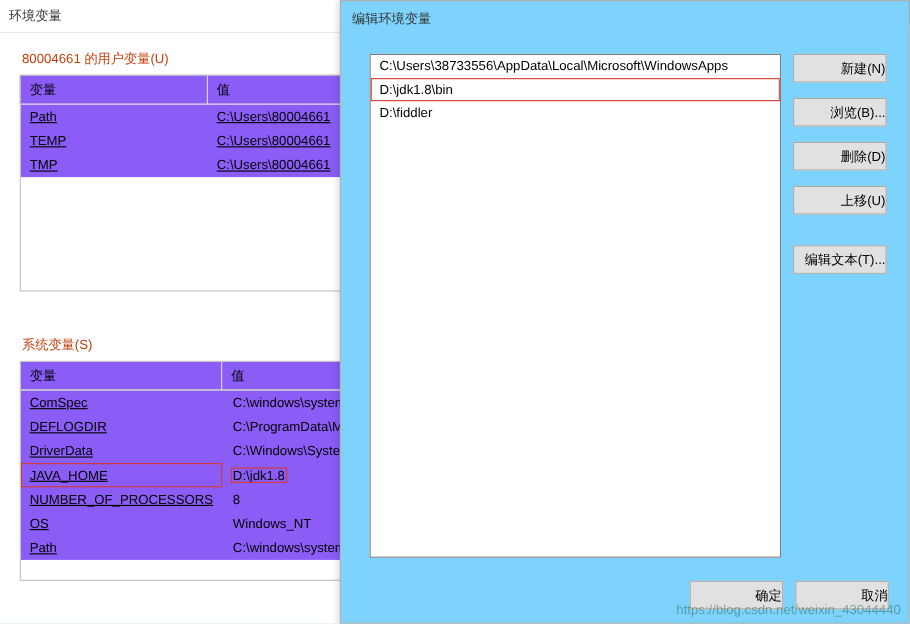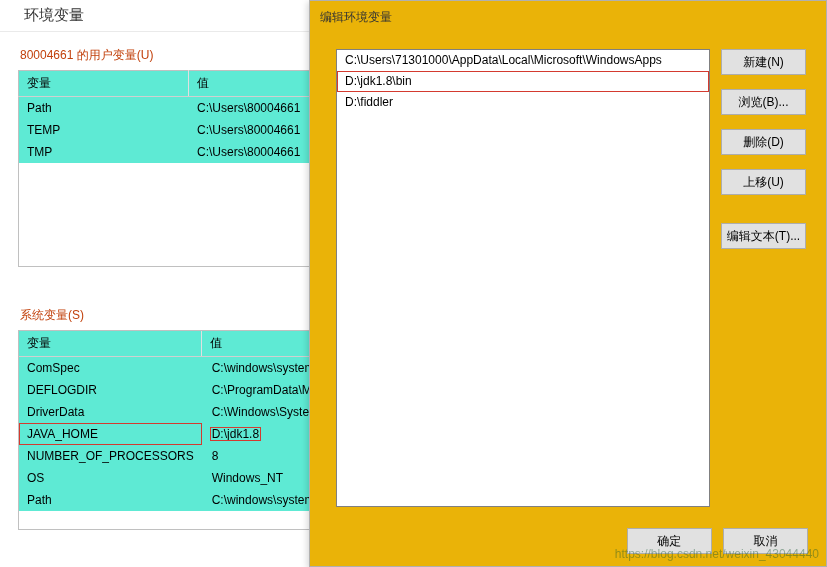--- a/index.html
+++ b/index.html
@@ -1,48 +1,48 @@
 <!DOCTYPE html>
 <html><head>
 <meta charset="utf-8">
 <style>
   * { box-sizing: border-box; font-family: "Microsoft YaHei", "Segoe UI", sans-serif; font-size: 12px; }
   body { margin: 0; width: 827px; height: 567px; background: #f0f0f0; position: relative; overflow: hidden; }
 
   
   .dlg-back { position: absolute; left: 0; top: 0; width: 610px; height: 567px; background: #fff; border-right: 1px solid #d9d9d9; }
-  .dlg-back .title { padding: 6px 24px; font-size: 15px; color: #333; background: #fff; border-bottom: 1px solid #eaeaea; }
+  .dlg-back .title { padding: 6px 8px; font-size: 12px; color: #333; background: #fff; border-bottom: 1px solid #eaeaea; }
 
   .section { margin: 15px 18px 0 18px; }
   .section-label { margin: 0 0 6px 2px; color: #c2410c; }
-  .tbl { width: 100%; border: 1px solid #c0c0c0; background: #5eead4; border-collapse: collapse; }
+  .tbl { width: 100%; border: 1px solid #c0c0c0; background: #8b5cf6; border-collapse: collapse; }
   .tbl th, .tbl td { text-align: left; padding: 4px 8px; font-weight: normal; height: 20px; }
   .tbl thead th { border-bottom: 1px solid #d0d0d0; }
   .tbl thead th:first-child { border-right: 1px solid #e0e0e0; width: 170px; }
-  .tbl tbody tr td { border: none; }
+  .tbl tbody tr td { border: none; text-decoration: underline; }
 
   .tbl1-wrap { height: 170px; border: 1px solid #c0c0c0; border-top: none; background:#fff; overflow:hidden; }
   .tbl1-wrap .tbl { border: none; }
 
   .tbl2-wrap { height: 200px; border: 1px solid #c0c0c0; background:#fff; overflow:hidden; }
   .tbl2-wrap .tbl { border: none; }
 
   .highlight-cell { outline: 1px solid #d43a2f; outline-offset: -1px; }
 
   
-  .dlg-front { position: absolute; left: 309px; top: 0; width: 518px; height: 567px; background: #eab308; border: 1px solid #b0b0b0; box-shadow: -2px 2px 6px rgba(0,0,0,0.15); }
+  .dlg-front { position: absolute; left: 309px; top: 0; width: 518px; height: 567px; background: #7dd3fc; border: 1px solid #b0b0b0; box-shadow: -2px 2px 6px rgba(0,0,0,0.15); }
   .dlg-front .titlebar { padding: 8px 10px 10px 10px; color: #333; }
 
   .front-body { position: absolute; left: 0; top: 38px; right: 0; bottom: 0; }
   .listbox { position: absolute; left: 26px; top: 10px; width: 374px; height: 458px; border: 1px solid #808080; background: #fff; overflow-y: auto; }
   .listbox .row { padding: 3px 8px; height: 21px; line-height: 15px; }
   .listbox .row.selected { outline: 1px solid #d43a2f; outline-offset: -1px; }
 
   .btn-col { position: absolute; left: 411px; top: 10px; width: 85px; }
-  .btn { display: block; width: 85px; height: 26px; margin-bottom: 14px; background: #e1e1e1; border: 1px solid #adadad; cursor: pointer; text-align: center; line-height: 24px; }
+  .btn { display: block; width: 85px; height: 26px; margin-bottom: 14px; background: #e1e1e1; border: 1px solid #adadad; cursor: pointer; text-align: right; line-height: 24px; }
   .btn-gap-lg { }
   .btn-gap-md { margin-top: 28px; }
 
   .bottom-btns { position: absolute; left: 0; right: 18px; bottom: 12px; text-align: right; }
   .bottom-btns .btn { display: inline-block; margin: 0 0 0 8px; }
 
   .watermark { position:absolute; right:8px; bottom:6px; color:#14532d; font-size:12px; opacity:.4; pointer-events:none; }
 
   .topstrip { position:absolute; right:0; top:0; width:210px; height:22px; background:#0b4a76; }
 </style>
@@ -126,21 +126,21 @@
           </tbody>
       </table>
     </div>
   </div>
 </div>
 
 <div class="dlg-front">
   <div class="titlebar">编辑环境变量</div>
   <div class="front-body">
     <div class="listbox" id="entries-list">
-        <div class="row">C:\Users\71301000\AppData\Local\Microsoft\WindowsApps</div>
+        <div class="row">C:\Users\38733556\AppData\Local\Microsoft\WindowsApps</div>
         <div class="row selected">D:\jdk1.8\bin</div>
         <div class="row">D:\fiddler</div>
         <div class="row"></div>
         <div class="row"></div>
         <div class="row"></div>
         <div class="row"></div>
         <div class="row"></div>
         <div class="row"></div>
         <div class="row"></div>
         <div class="row"></div>

